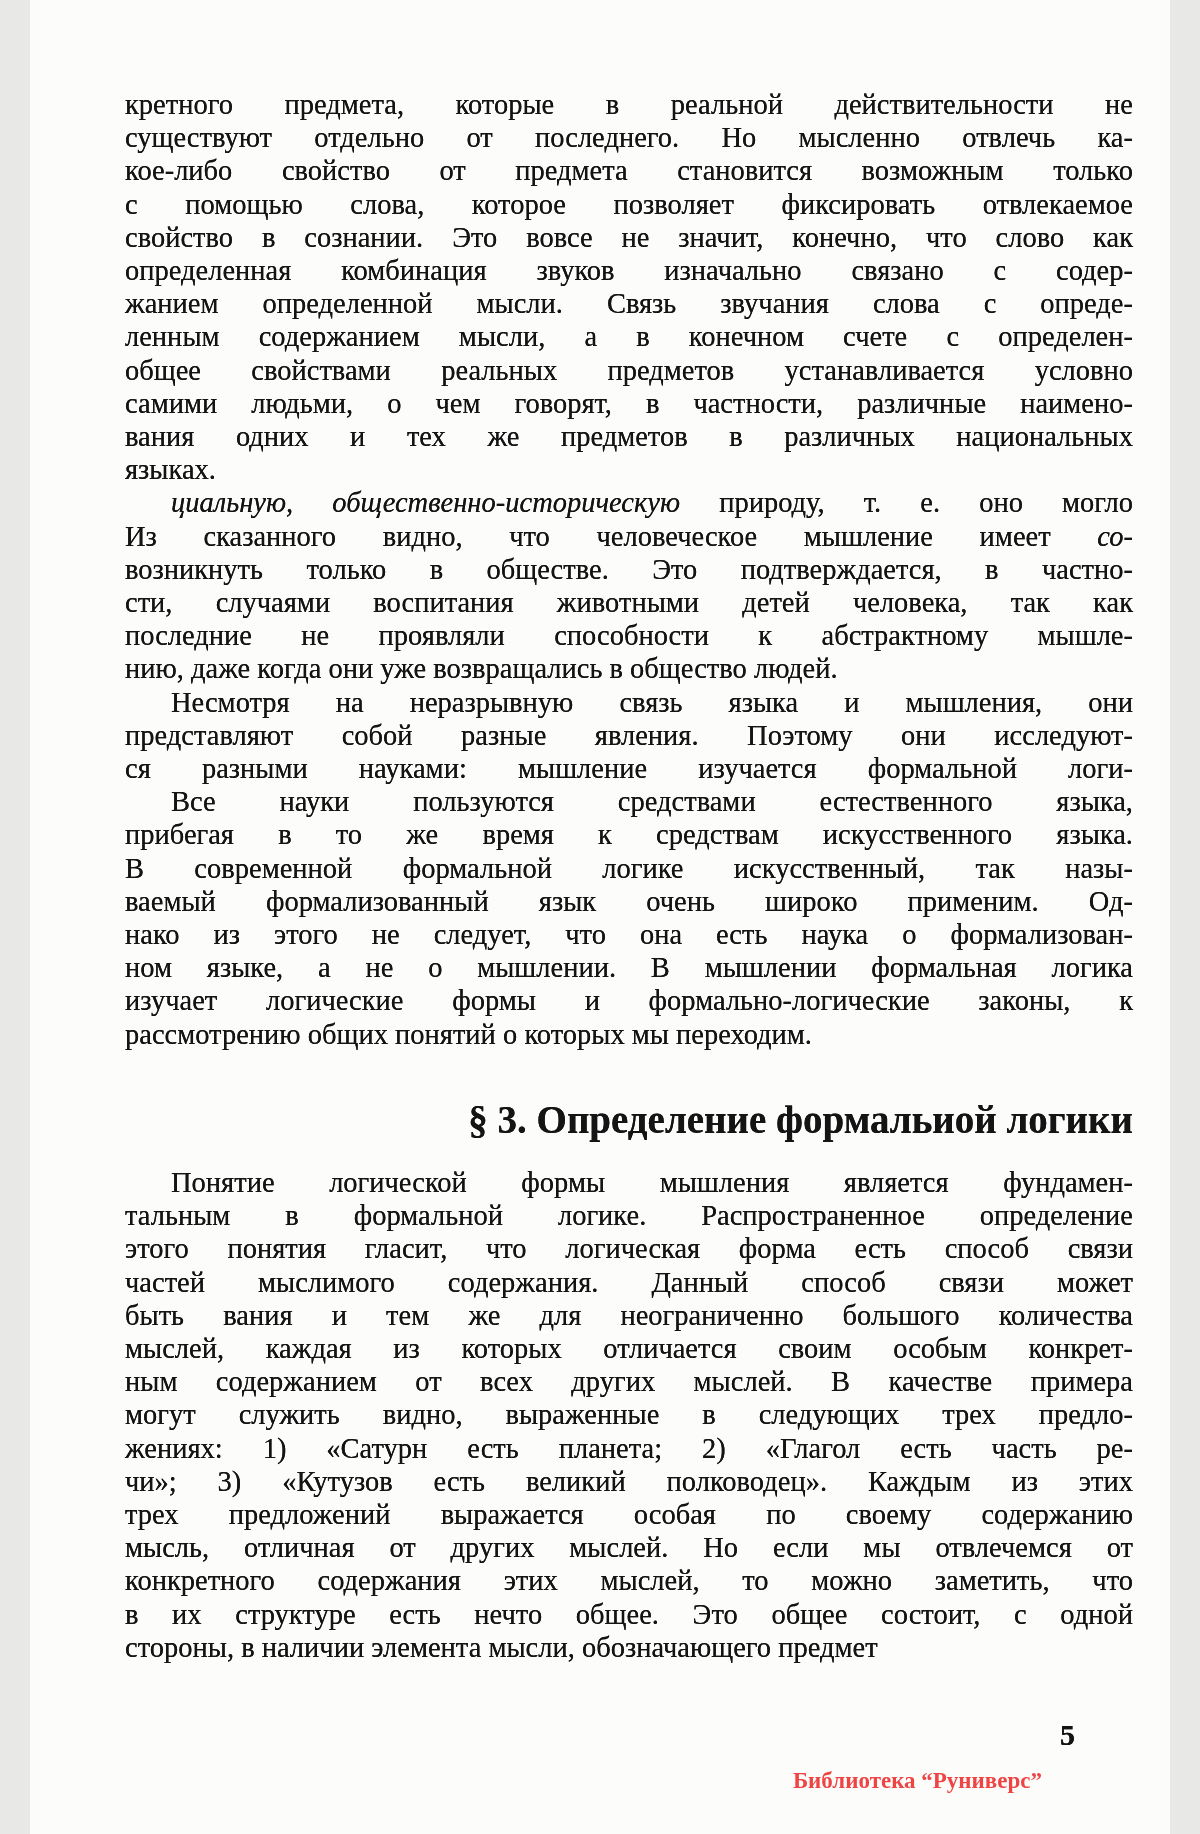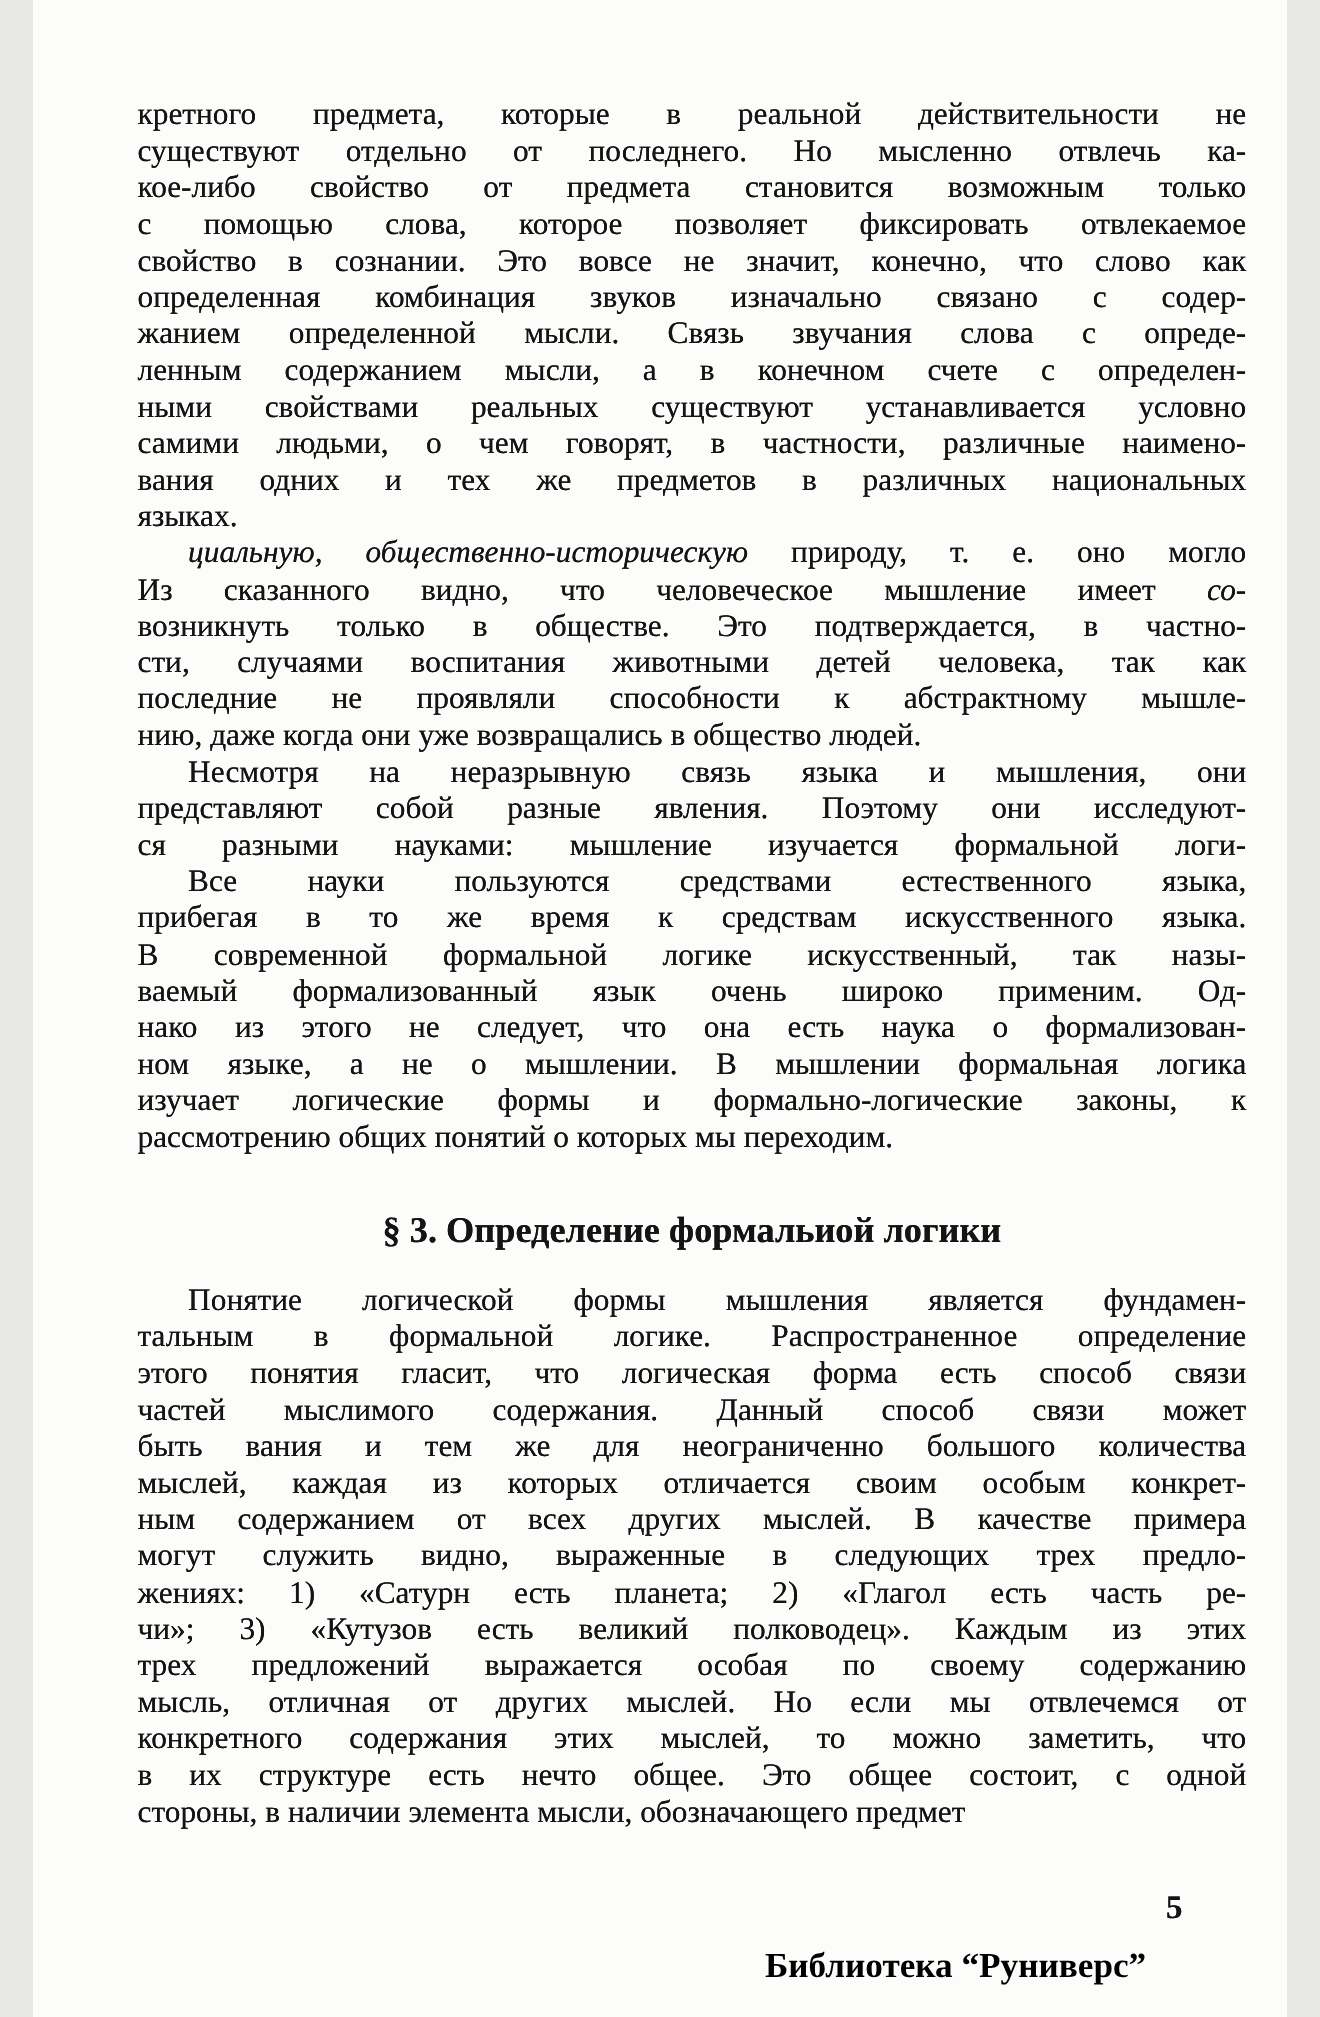--- a/index.html
+++ b/index.html
@@ -32,62 +32,62 @@
     text-align-last: justify;
     white-space: normal;
   }
   .line.last {
     text-align-last: left;
   }
   .para.indent .line:first-child {
     text-indent: 46px;
   }
   .heading {
-    font-size: 33px;
+    font-size: 39px;
     font-weight: bold;
-    text-align: center;
+    text-align: right;
     margin: 52px 0 30px 0;
     line-height: 33px;
     text-shadow: 0 0 0.6px currentColor;
   }
   .page-number {
     position: absolute;
     top: 1718px;
     right: 95px;
     font-size: 30px;
     font-weight: bold;
     text-shadow: 0 0 0.6px currentColor;
   }
   .watermark {
     position: absolute;
     top: 1768px;
     right: 128px;
-    font-size: 32px;
+    font-size: 23px;
     font-weight: bold;
-    color: #000000;
+    color: #ef4444;
     text-shadow: none;
     margin-left: 32px;
   }
   i { font-style: italic; }
 </style>
 </head>
 <body>
 
 <div class="page">
   <main class="text-block" id="text-block">
       <div class="para">
         <div class="line">кретного предмета, которые в реальной действительности не</div>
         <div class="line">существуют отдельно от последнего. Но мысленно отвлечь ка-</div>
         <div class="line">кое-либо свойство от предмета становится возможным только</div>
         <div class="line">с помощью слова, которое позволяет фиксировать отвлекаемое</div>
         <div class="line">свойство в сознании. Это вовсе не значит, конечно, что слово как</div>
         <div class="line">определенная комбинация звуков изначально связано с содер-</div>
         <div class="line">жанием определенной мысли. Связь звучания слова с опреде-</div>
         <div class="line">ленным содержанием мысли, а в конечном счете с определен-</div>
-        <div class="line">ными свойствами реальных существуют устанавливается условно</div>
+        <div class="line">общее свойствами реальных предметов устанавливается условно</div>
         <div class="line">самими людьми, о чем говорят, в частности, различные наимено-</div>
         <div class="line">вания одних и тех же предметов в различных национальных</div>
         <div class="line last">языках.</div>
       </div>
       <div class="para indent">
         <div class="line"><i>циальную, общественно-историческую</i> природу, т. е. оно могло</div>
         <div class="line">Из сказанного видно, что человеческое мышление имеет <i>со-</i></div>
         <div class="line">возникнуть только в обществе. Это подтверждается, в частно-</div>
         <div class="line">сти, случаями воспитания животными детей человека, так как</div>
         <div class="line">последние не проявляли способности к абстрактному мышле-</div>

